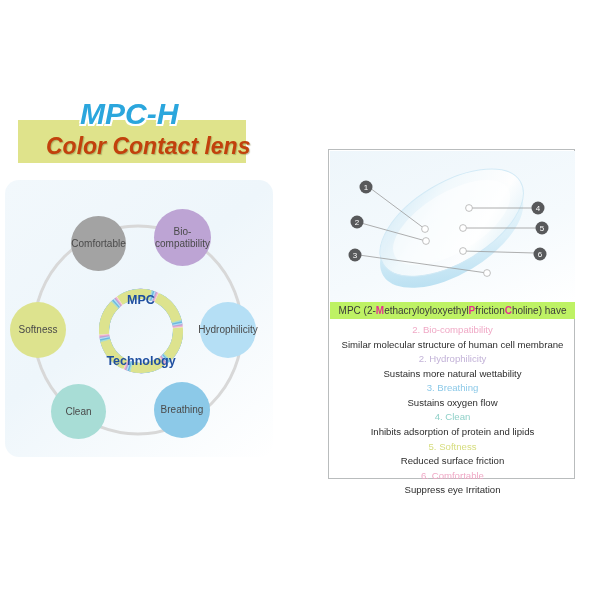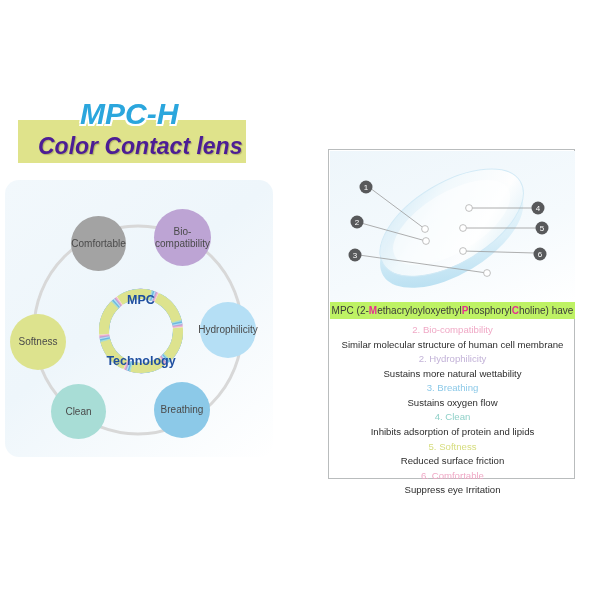--- a/index.html
+++ b/index.html
@@ -11,22 +11,22 @@
 
   #title-banner{position:absolute;left:18px;top:120px;width:228px;height:43px;
       background:#dfe38b;}
   #title-main{position:absolute;left:80px;top:97px;width:200px;
       font-style:italic;font-weight:bold;font-size:30px;color:#2ba6dd;
       letter-spacing:0px;
       text-shadow: 1.5px 1.5px 0 #ffffff, -1.5px -1.5px 0 #ffffff,
                    1.5px -1.5px 0 #ffffff, -1.5px 1.5px 0 #ffffff,
                    0 2px 0 #ffffff, 2px 0 0 #ffffff;
       white-space:nowrap;}
-  #title-sub{position:absolute;left:38px;top:133px;width:240px;
-      font-style:italic;font-weight:bold;font-size:23px;color:#4c1d95;
+  #title-sub{position:absolute;left:46px;top:133px;width:240px;
+      font-style:italic;font-weight:bold;font-size:23px;color:#c2410c;
       text-shadow:1px 1px 1px rgba(120,120,60,.45);
       white-space:nowrap;}
 
   #diagram-panel{position:absolute;left:5px;top:180px;width:268px;height:277px;
       background:linear-gradient(140deg,#f2f8fc 0%,#eef6fb 45%,#ffffff 100%);
       border-radius:14px;}
 
   .node-circle{position:absolute;border-radius:50%;
       display:flex;align-items:center;justify-content:center;text-align:center;
       font-size:10px;color:#4a4a4a;line-height:1.15;}
@@ -88,21 +88,21 @@
   </div>
 
   <div class="node-circle" style="left:154px;top:382px;width:56px;height:56px;background:#8cc9e8;justify-content:flex-end;">
     <span class="node-label">Breathing</span>
   </div>
 
   <div class="node-circle" style="left:51px;top:384px;width:55px;height:55px;background:#a8ddd6;">
     <span class="node-label">Clean</span>
   </div>
 
-  <div class="node-circle" style="left:10px;top:314px;width:56px;height:56px;background:#dde38e;">
+  <div class="node-circle" style="left:10px;top:302px;width:56px;height:56px;background:#dde38e;">
     <span class="node-label">Softness</span>
   </div>
 
   <div id="ring-wrap">
     <svg width="92" height="92" viewBox="0 0 92 92">
       <g fill="none" stroke-width="10" stroke-linecap="butt">
         <circle cx="46" cy="46" r="37" stroke="#f5b3cd" stroke-dasharray="32 6.74" transform="rotate(-115 46 46)" stroke-dashoffset="0" pathLength="232.44"></circle>
         <circle cx="46" cy="46" r="37" stroke="#bda4d4" stroke-dasharray="32 6.74" transform="rotate(-57 46 46)" pathLength="232.44"></circle>
         <circle cx="46" cy="46" r="37" stroke="#b5dff5" stroke-dasharray="32 6.74" transform="rotate(1 46 46)" pathLength="232.44"></circle>
         <circle cx="46" cy="46" r="37" stroke="#6cb8e0" stroke-dasharray="32 6.74" transform="rotate(59 46 46)" pathLength="232.44"></circle>
@@ -182,21 +182,21 @@
         <text x="210" y="106.4" font-size="8" fill="#ffffff" text-anchor="middle" font-family="Liberation Sans, sans-serif">6</text>
       </g>
     </svg>
   </div>
 
   <div id="mpc-banner">
     <span>MPC (2-</span>
       <span class="hl">M</span>
       <span>ethacryloyloxyethyl </span>
       <span class="hl">P</span>
-      <span>hosphoryl</span>
+      <span>friction</span>
       <span class="hl">C</span>
       <span>holine) have</span>
   </div>
 
   <div id="feature-list">
     <div class="feat-head" style="color:#f0a9c6">2. Bio-compatibility</div>
     <div class="feat-body">Similar molecular structure of human cell membrane</div>
     <div class="feat-head" style="color:#c3b3d8">2. Hydrophilicity</div>
     <div class="feat-body">Sustains more natural wettability</div>
     <div class="feat-head" style="color:#8cc9e8">3. Breathing</div>

